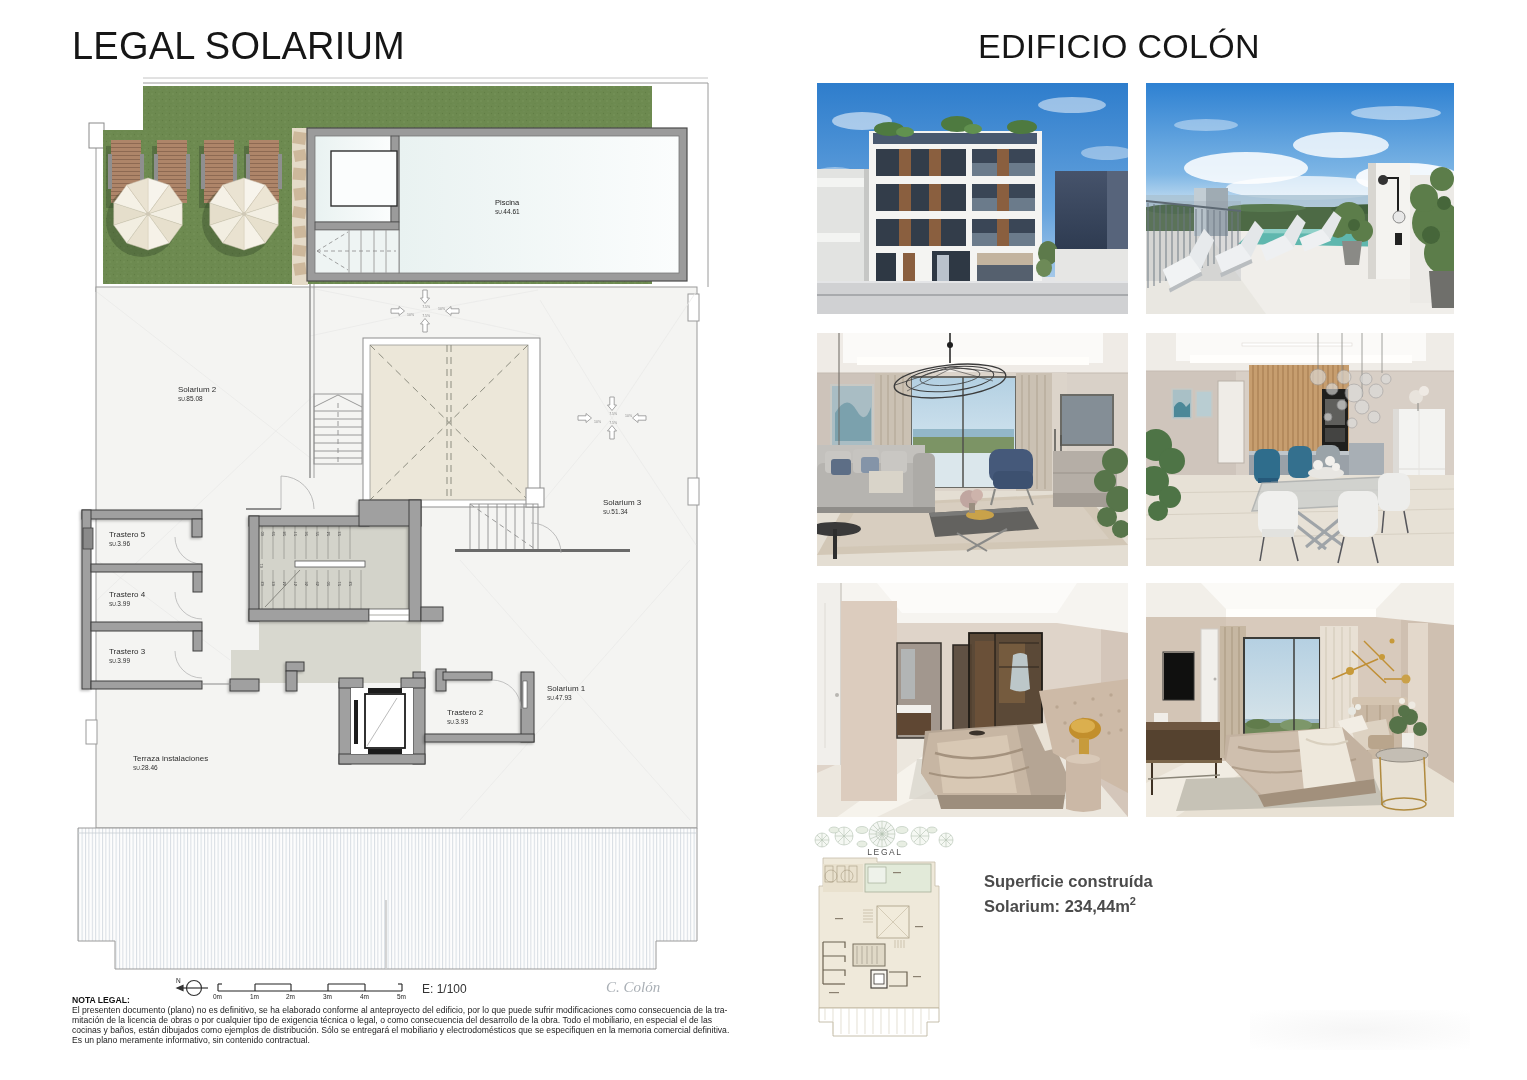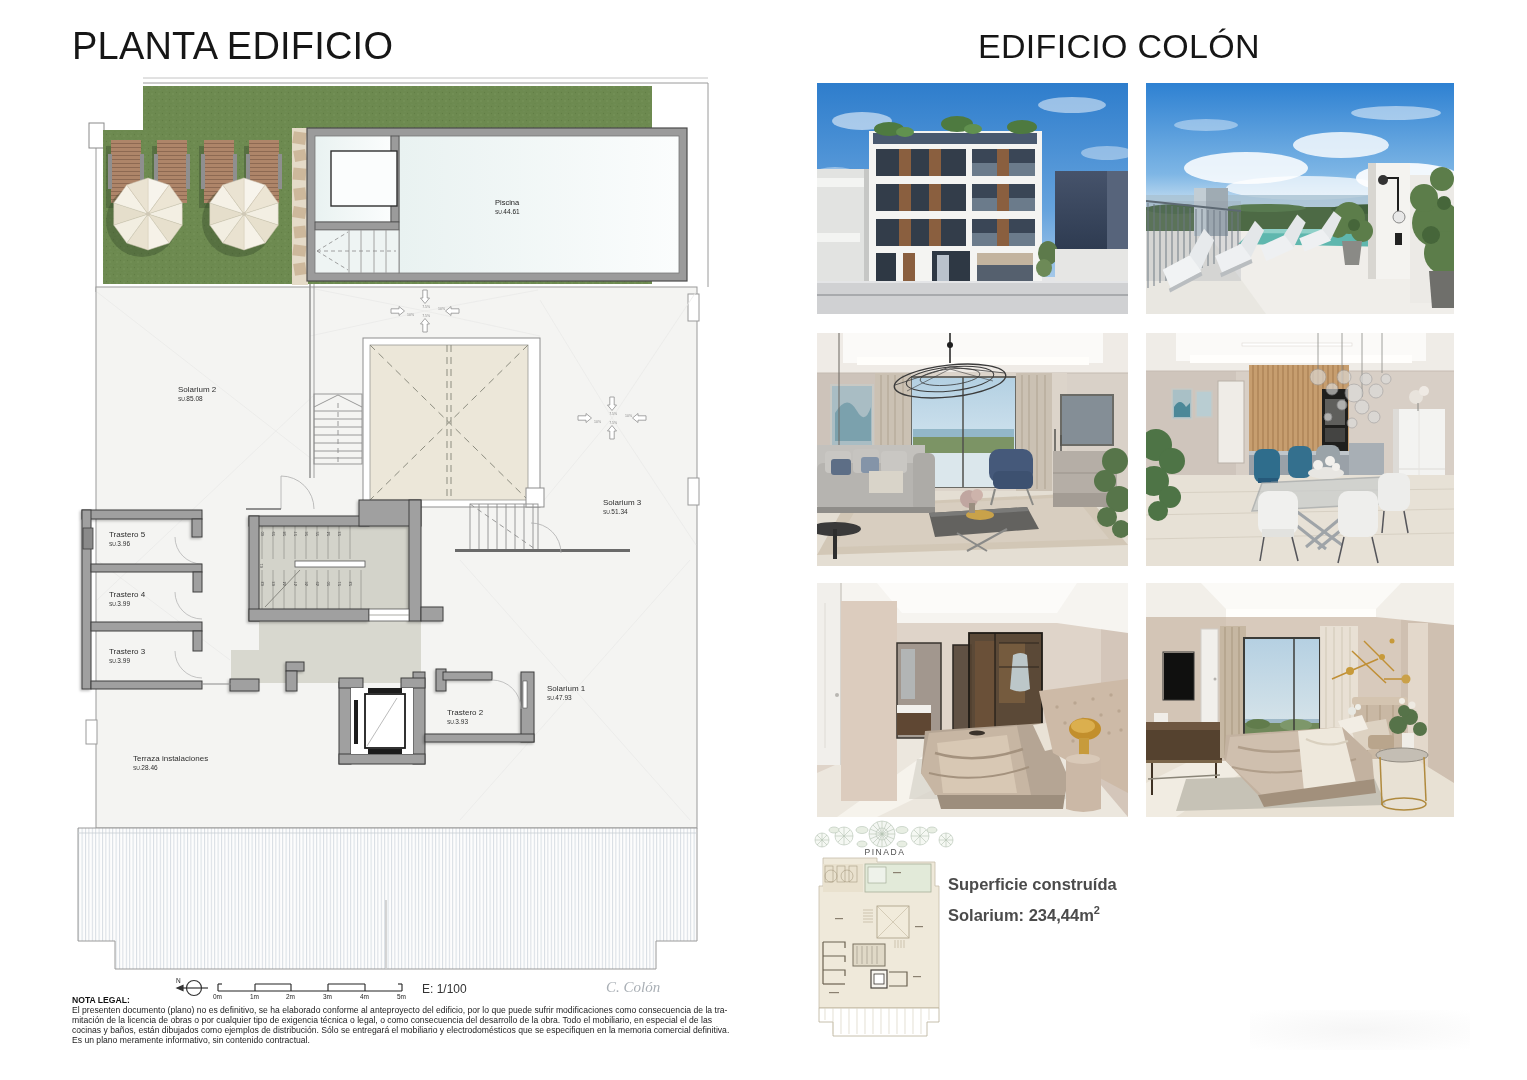--- a/index.html
+++ b/index.html
@@ -3,21 +3,21 @@
 <meta charset="utf-8">
 <style>
 html,body{margin:0;padding:0;width:1527px;height:1080px;background:#ffffff;overflow:hidden}
 body{font-family:"Liberation Sans",sans-serif;position:relative}
 .abs{position:absolute}
 .title{color:#161616;font-weight:400;white-space:nowrap}
 </style>
 </head>
 <body>
 
-<div class="abs title" id="t1" style="left:72px;top:25px;font-size:38px;letter-spacing:0.2px">PLANTA EDIFICIO</div>
+<div class="abs title" id="t1" style="left:72px;top:25px;font-size:38px;letter-spacing:0.2px">LEGAL SOLARIUM</div>
 
 <div class="abs title" id="t2" style="left:978px;top:27px;font-size:34px;letter-spacing:0.3px">EDIFICIO COLÓN</div>
 
 <svg class="abs" style="left:0;top:0" width="770" height="1080" viewBox="0 0 770 1080">
 <defs>
 <pattern id="grass" width="7" height="7" patternUnits="userSpaceOnUse">
   <rect width="7" height="7" fill="#6d8a50"></rect>
   <circle cx="1.5" cy="1.5" r="0.7" fill="#617e45"></circle>
   <circle cx="5" cy="3" r="0.7" fill="#7b975e"></circle>
   <circle cx="3" cy="5.5" r="0.6" fill="#66854a"></circle>
@@ -1155,21 +1155,21 @@
       </g>
 <ellipse cx="52" cy="12" rx="6" ry="3.5" fill="#e4ecdf"></ellipse>
 <ellipse cx="92" cy="12" rx="6" ry="3.5" fill="#e4ecdf"></ellipse>
 <ellipse cx="52" cy="26" rx="5" ry="3" fill="#e4ecdf"></ellipse>
 <ellipse cx="92" cy="26" rx="5" ry="3" fill="#e4ecdf"></ellipse>
 <ellipse cx="24" cy="12" rx="5" ry="3" fill="#e4ecdf"></ellipse>
 <ellipse cx="122" cy="12" rx="5" ry="3" fill="#e4ecdf"></ellipse>
 </g>
 </svg>
 
-<div class="abs" style="left:810px;top:847px;width:150px;text-align:center;font-size:8.5px;letter-spacing:1.6px;color:#4f4f4f">PINADA</div>
+<div class="abs" style="left:810px;top:847px;width:150px;text-align:center;font-size:8.5px;letter-spacing:1.6px;color:#4f4f4f">LEGAL</div>
 
 <svg class="abs" style="left:815px;top:856px" width="132" height="184" viewBox="0 0 132 184">
 
 <polygon points="8,2 62,2 62,6 120,6 120,30 124,30 124,152 4,152 4,30 8,30" fill="#efe9da" stroke="#c6bda9" stroke-width="0.8"></polygon>
 
 <rect x="8" y="8" width="40" height="28" fill="#e9e1ce"></rect>
 <g stroke="#a89c82" stroke-width="0.6" fill="none">
 <circle cx="16" cy="20" r="6"></circle>
       <circle cx="32" cy="20" r="6"></circle>
 <rect x="10" y="10" width="8" height="16"></rect>
@@ -1241,15 +1241,15 @@
       <line x1="66" y1="152" x2="66" y2="178"></line>
       <line x1="74" y1="152" x2="74" y2="178"></line>
 <line x1="82" y1="152" x2="82" y2="178"></line>
       <line x1="90" y1="152" x2="90" y2="178"></line>
       <line x1="98" y1="152" x2="98" y2="178"></line>
 <line x1="106" y1="152" x2="106" y2="178"></line>
       <line x1="114" y1="152" x2="114" y2="164"></line>
 </g>
 </svg>
 
-<div class="abs" style="left:948px;top:871px;font-size:16.5px;font-weight:bold;color:#4b4b4b;line-height:26px">Superficie construída<br>Solarium: 234,44m<sup style="font-size:11px">2</sup></div>
+<div class="abs" style="left:984px;top:871px;font-size:16.5px;font-weight:bold;color:#4b4b4b;line-height:20px">Superficie construída<br>Solarium: 234,44m<sup style="font-size:11px">2</sup></div>
 
 <div class="abs" style="left:1250px;top:1010px;width:220px;height:40px;background:radial-gradient(ellipse at center, rgba(180,180,180,0.12), rgba(255,255,255,0))"></div>
 
 </body></html>

